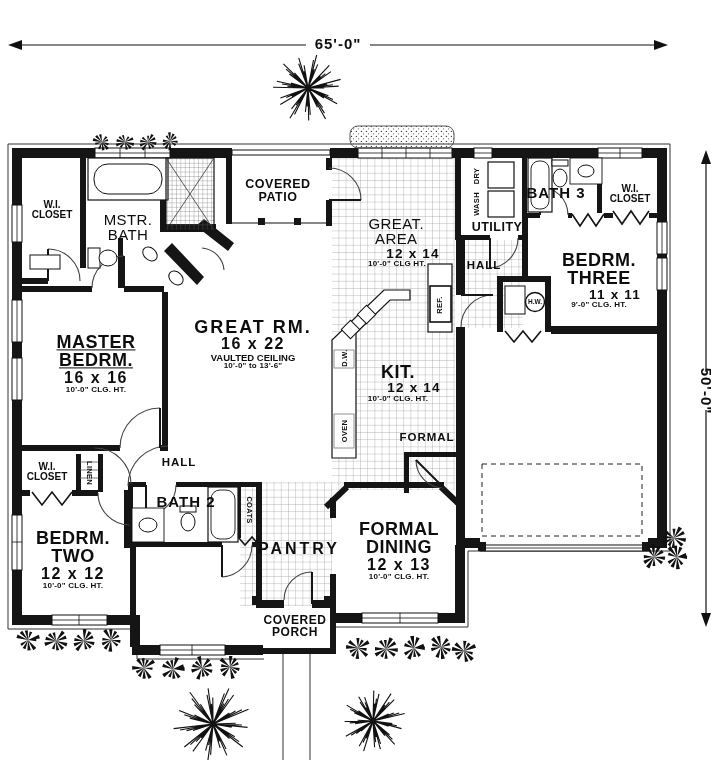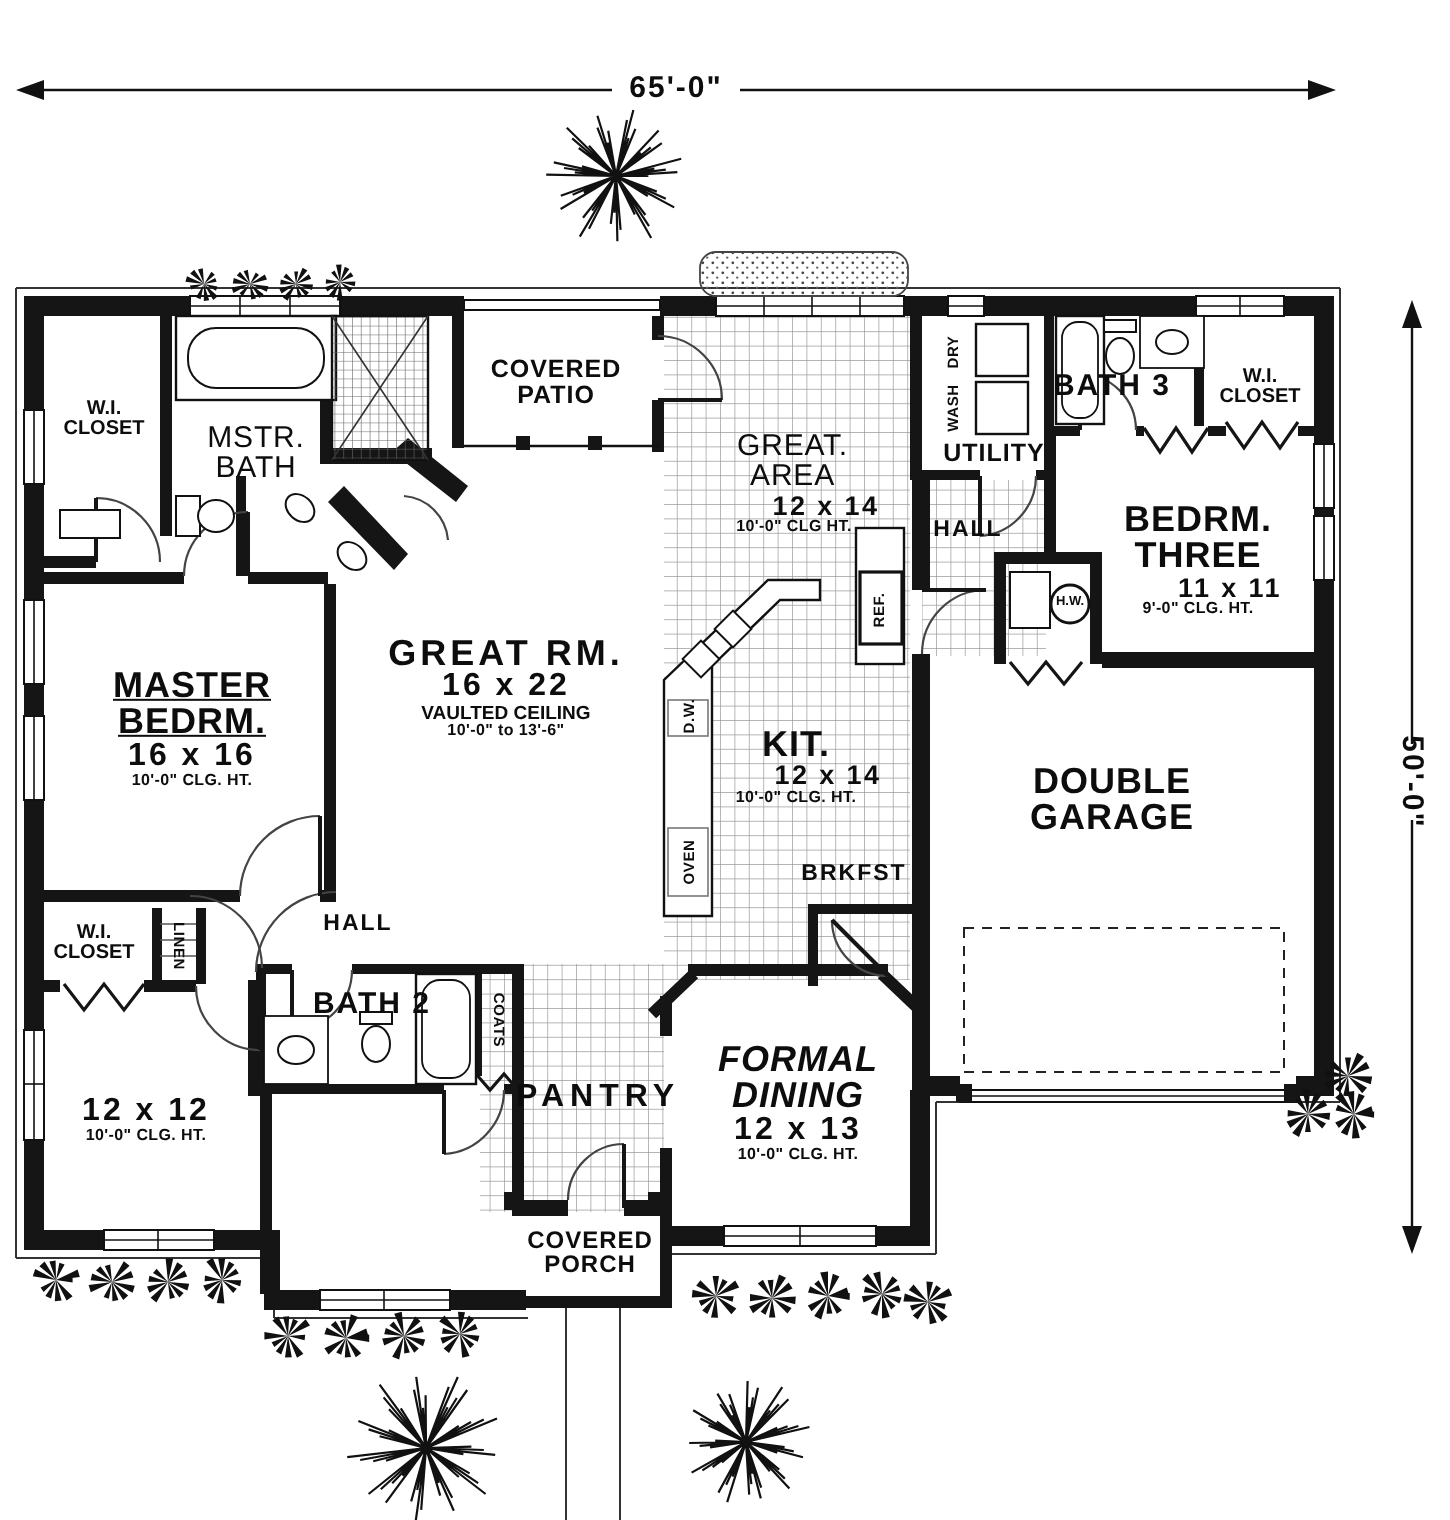--- a/index.html
+++ b/index.html
@@ -413,39 +413,39 @@
 
 <div class="lb" style="left:398px;top:383px;">
   <div class="name-lg">KIT.</div>
   <div class="size-md">12 x 14</div>
   <div class="ceil">10'-0" CLG. HT.</div>
 </div>
 
 <div class="lb tinyv vm90" style="left:345px;top:358px;">D.W.</div>
 <div class="lb tinyv vm90" style="left:345px;top:431px;">OVEN</div>
 <div class="lb tinyv vm90" style="left:440px;top:305px;">REF.</div>
-<div class="lb hall" style="left:427px;top:438px;">BRKFST</div>
-
-<div class="lb name-lg wrap" style="left:556px;top:400px;width:110px;">DOUBLE GARAGE</div>
+<div class="lb hall" style="left:427px;top:438px;">FORMAL</div>
+
 
 <div class="lb wic wrap" style="left:47px;top:472px;width:50px;">W.I. CLOSET</div>
 <div class="lb tinyv v90" style="left:89px;top:473px;">LINEN</div>
 <div class="lb hall" style="left:179px;top:463px;">HALL</div>
 <div class="lb bath" style="left:186px;top:502px;">BATH 2</div>
 <div class="lb tinyv v90" style="left:249px;top:510px;">COATS</div>
 
 <div class="lb" style="left:73px;top:560px;">
+  <div class="name-lg wrap" style="width:90px;">BEDRM. TWO</div>
   <div class="size-lg">12 x 12</div>
   <div class="ceil">10'-0" CLG. HT.</div>
 </div>
 
 
 <div class="lb entry" style="left:299px;top:549px;">PANTRY</div>
 
 <div class="lb" style="left:399px;top:551px;">
-  <div class="name-lg wrap" style="width:100px;font-style:italic;">FORMAL DINING</div>
+  <div class="name-lg wrap" style="width:100px;">FORMAL DINING</div>
   <div class="size-lg">12 x 13</div>
   <div class="ceil">10'-0" CLG. HT.</div>
 </div>
 
 <div class="lb sm wrap" style="left:295px;top:626px;width:78px;font-size:12px;">COVERED PORCH</div>
 
 </div>
 
 </body></html>

